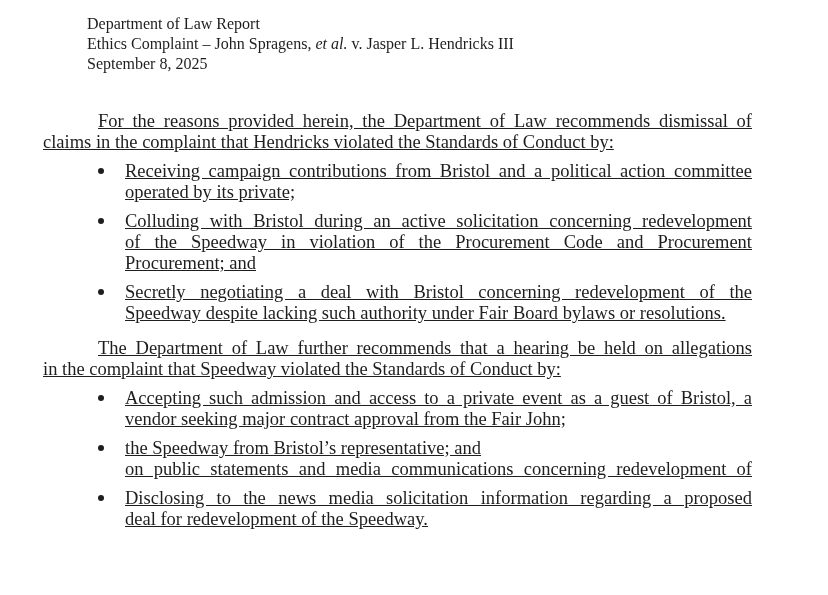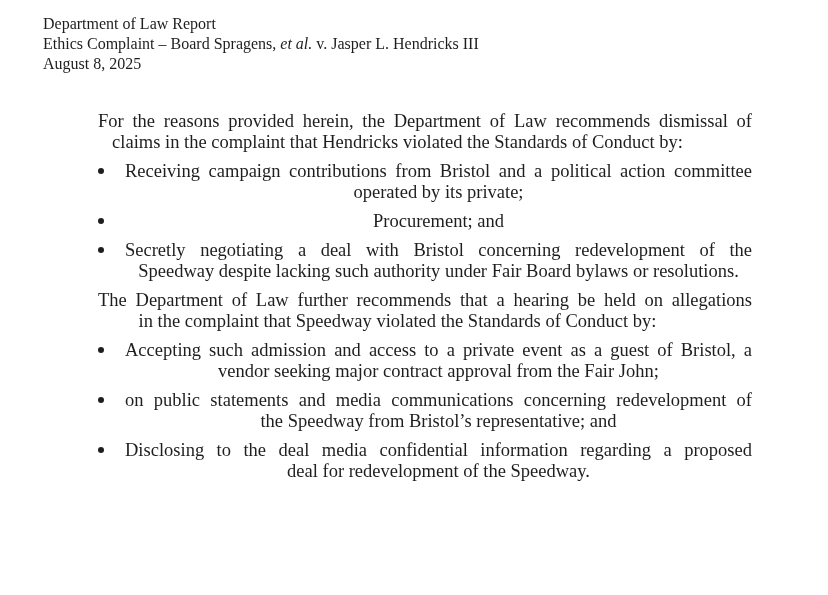--- a/index.html
+++ b/index.html
@@ -17,98 +17,101 @@
     color: #1e1e1e;
     font-family: "Liberation Serif", "DejaVu Serif", serif;
     overflow: hidden;
   }
   
   .doc-header {
     font-size: 16px;
     line-height: 20px;
     white-space: nowrap;
   }
-  .doc-header .hline { height: 20px; overflow: hidden; }
+  .doc-header .hline { height: 20px; overflow: hidden; margin-left: 44px; }
   .doc-header .em { font-style: italic; }
   
   .doc-body {
     margin-top: 37px;
     font-size: 18.5px;
     line-height: 21px;
+    text-decoration: underline;
   }
   .block { position: relative; }
   .block.bullet { padding-left: 82px; }
   .block.paragraph + .block.bullet,
   .block.bullet + .block.bullet { margin-top: 8px; }
-  .block.section-gap { margin-top: 8px; }
+  .block.section-gap { margin-top: 14px; }
   .marker {
     position: absolute;
     left: 55px;
     top: 7px;
     width: 6px;
     height: 6px;
     border-radius: 50%;
     background: #1e1e1e;
   }
   .ln {
     height: 21px;
     overflow: hidden;
-    text-align: center;
+    text-align: left;
   }
   .ln.j {
     text-align: justify;
     text-align-last: justify;
     text-justify: inter-word;
   }
   .ln.first-indent { padding-left: 55px; }
 </style>
 </head>
 <body>
 
 <div class="page">
 
   <div class="doc-header">
     <div class="hline">Department of Law Report</div>
-    <div class="hline"><span>Ethics Complaint – Board Spragens, </span><span class="em">et al.</span><span> v. Jasper L. Hendricks III</span></div>
-    <div class="hline">August 8, 2025</div>
+    <div class="hline"><span>Ethics Complaint – John Spragens, </span><span class="em">et al.</span><span> v. Jasper L. Hendricks III</span></div>
+    <div class="hline">September 8, 2025</div>
   </div>
 
   <div class="doc-body">
       <div class="block paragraph">
         <div class="ln j first-indent">For the reasons provided herein, the Department of Law recommends dismissal of</div>
         <div class="ln">claims in the complaint that Hendricks violated the Standards of Conduct by:</div>
       </div>
       <div class="block bullet">
         <span class="marker"></span>
         <div class="ln j">Receiving campaign contributions from Bristol and a political action committee</div>
         <div class="ln">operated by its private;</div>
       </div>
       <div class="block bullet">
         <span class="marker"></span>
+        <div class="ln j">Colluding with Bristol during an active solicitation concerning redevelopment</div>
+        <div class="ln j">of the Speedway in violation of the Procurement Code and Procurement</div>
         <div class="ln">Procurement; and</div>
       </div>
       <div class="block bullet">
         <span class="marker"></span>
         <div class="ln j">Secretly negotiating a deal with Bristol concerning redevelopment of the</div>
         <div class="ln">Speedway despite lacking such authority under Fair Board bylaws or resolutions.</div>
       </div>
       <div class="block paragraph section-gap">
         <div class="ln j first-indent">The Department of Law further recommends that a hearing be held on allegations</div>
         <div class="ln">in the complaint that Speedway violated the Standards of Conduct by:</div>
       </div>
       <div class="block bullet">
         <span class="marker"></span>
         <div class="ln j">Accepting such admission and access to a private event as a guest of Bristol, a</div>
         <div class="ln">vendor seeking major contract approval from the Fair John;</div>
       </div>
       <div class="block bullet">
         <span class="marker"></span>
+        <div class="ln">the Speedway from Bristol’s representative; and</div>
         <div class="ln j">on public statements and media communications concerning redevelopment of</div>
-        <div class="ln">the Speedway from Bristol’s representative; and</div>
       </div>
       <div class="block bullet">
         <span class="marker"></span>
-        <div class="ln j">Disclosing to the deal media confidential information regarding a proposed</div>
+        <div class="ln j">Disclosing to the news media solicitation information regarding a proposed</div>
         <div class="ln">deal for redevelopment of the Speedway.</div>
       </div>
     </div>
 
 </div>
 
 </body></html>

